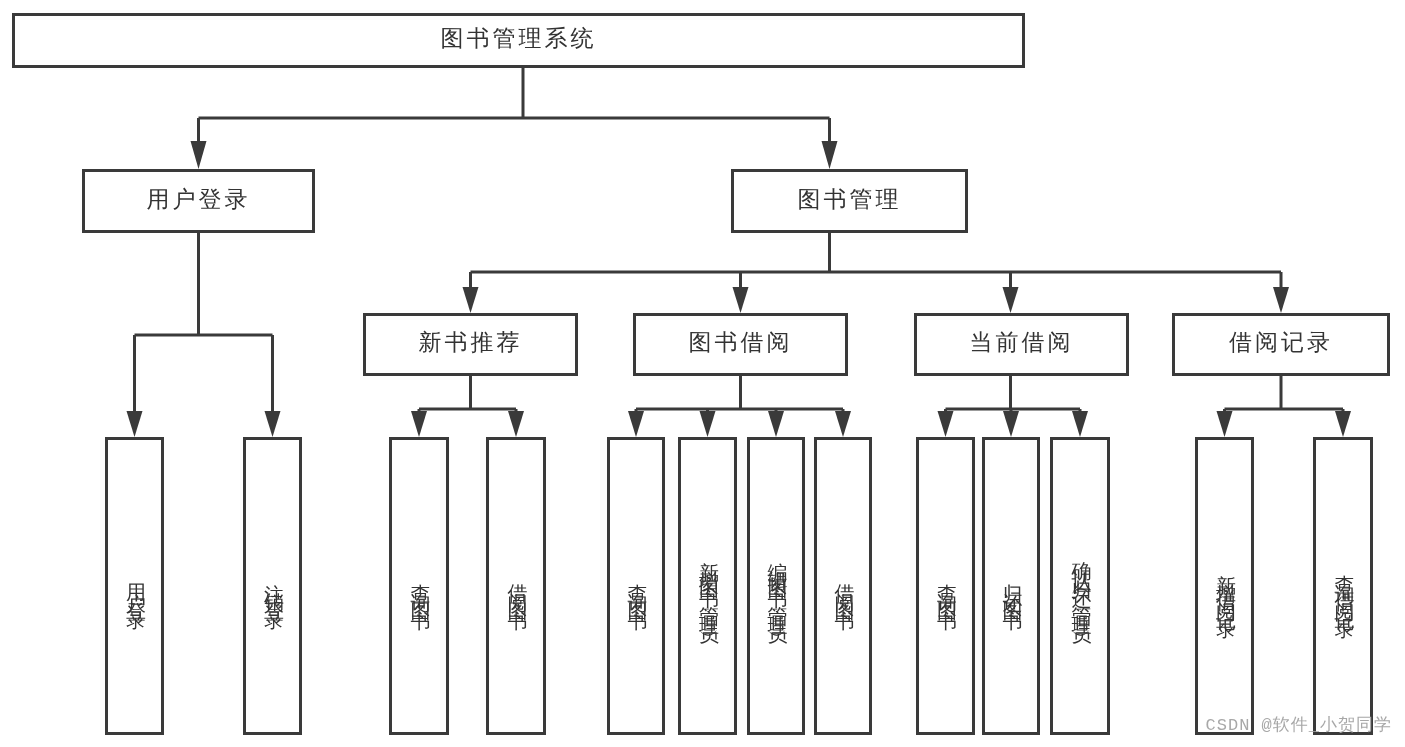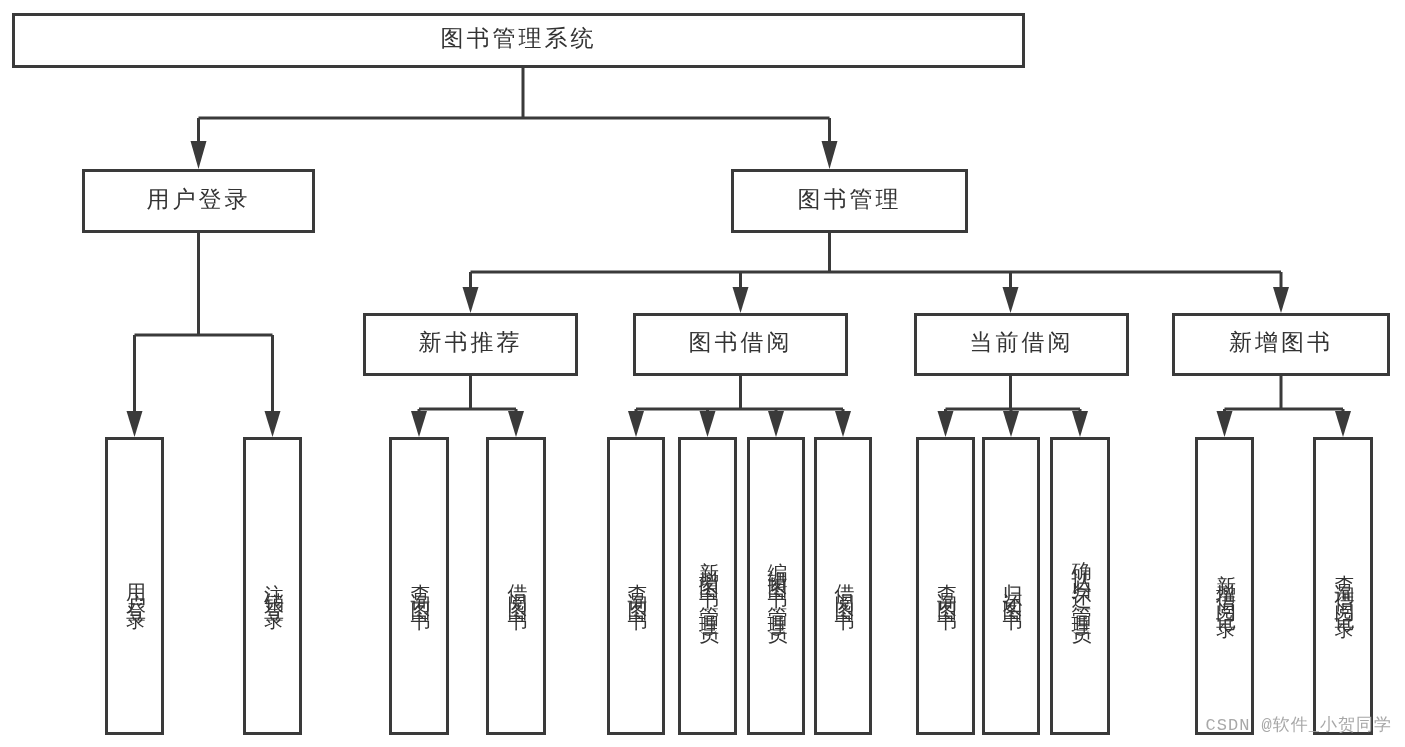--- a/index.html
+++ b/index.html
@@ -117,21 +117,21 @@
   <div class="node hnode" style="left:633px; top:313px; width:215px; height:63px;">
     <span>图书借阅</span>
   </div>
   <div class="node hnode" style="left:363px; top:313px; width:215px; height:63px;">
     <span>新书推荐</span>
   </div>
   <div class="node hnode" style="left:903px; top:313px; width:215px; height:63px;margin-left:11px;">
     <span>当前借阅</span>
   </div>
   <div class="node hnode" style="left:1172px; top:313px; width:218px; height:63px;">
-    <span>新增图书</span>
+    <span>借阅记录</span>
   </div>
 
   <div class="node leaf" style="left:105px; top:437px; width:59px; height:298px;">
     <span>用户登录</span>
   </div>
   <div class="node leaf" style="left:243px; top:437px; width:59px; height:298px;">
     <span>注销登录</span>
   </div>
 
   <div class="node leaf" style="left:389px; top:437px; width:60px; height:298px;">

